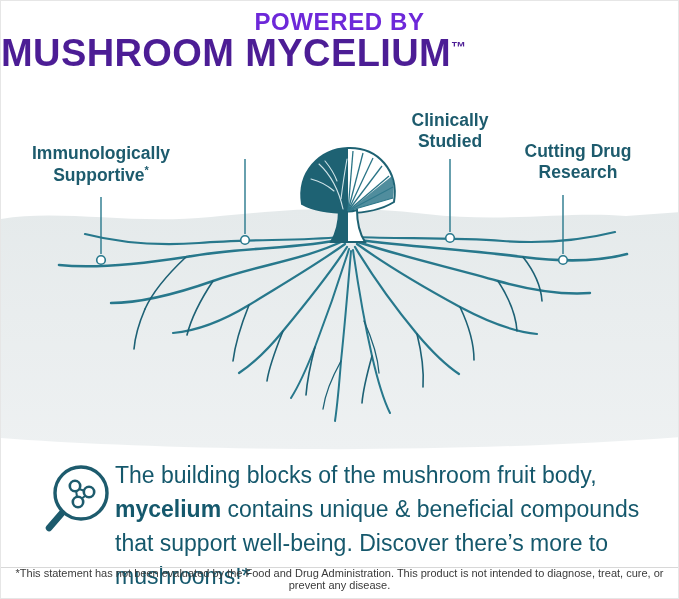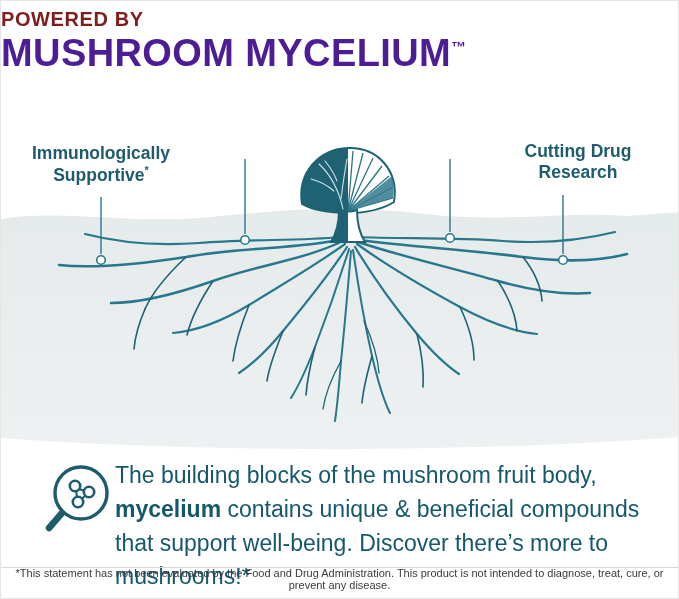--- a/index.html
+++ b/index.html
@@ -2,22 +2,22 @@
 <html><head>
 <meta charset="utf-8">
 <style>
   html,body { margin:0; padding:0; background:#ffffff; }
   .page {
     position:relative; width:679px; height:599px; background:#ffffff;
     font-family:"Liberation Sans", sans-serif; overflow:hidden;
     border:1px solid #e6e6e6; box-sizing:border-box;
   }
   .powered {
-    position:absolute; top:7px; left:0; width:100%; text-align:left;
-    font-size:20px; font-weight:700; letter-spacing:0.6px; color:#7f1d1d;
+    position:absolute; top:7px; left:0; width:100%; text-align:center;
+    font-size:24px; font-weight:700; letter-spacing:0.6px; color:#6d28d9;
   }
   .title {
     position:absolute; top:31px; left:0; width:100%; text-align:left;
     font-size:38px; font-weight:800; letter-spacing:0.4px; color:#4c1d95;
   }
   .title sup { font-size:15px; font-weight:700; }
   .callout {
     position:absolute; text-align:center; font-size:17.5px; font-weight:700;
     color:#1d5b6d; line-height:1.22; transform:translateX(-50%); white-space:nowrap;
   }
@@ -134,20 +134,24 @@
       <path d="M347,210 L392,197 C393,190 393,182 391,175 Z" fill="#31798c" opacity="0.85"></path>
     </g>
   </svg>
 
   <div class="callout c1">
     <div>Immunologically</div>
     <div><span>Supportive</span><sup>*</sup></div>
   </div>
   <div class="callout c2">
   </div>
+  <div class="callout c3">
+    <div>Clinically</div>
+    <div>Studied</div>
+  </div>
   <div class="callout c4">
     <div>Cutting Drug</div>
     <div>Research</div>
   </div>
 
   <svg class="mag" width="72" height="86" viewBox="0 0 72 86">
     <circle cx="40" cy="34" r="26" fill="none" stroke="#1d5b6d" stroke-width="3.4"></circle>
     <line x1="21" y1="54" x2="8" y2="69" stroke="#1d5b6d" stroke-width="6.5" stroke-linecap="round"></line>
     <g fill="#ffffff" stroke="#1d5b6d" stroke-width="2.6">
       <line x1="38" y1="30" x2="44" y2="32" stroke-width="2"></line>

